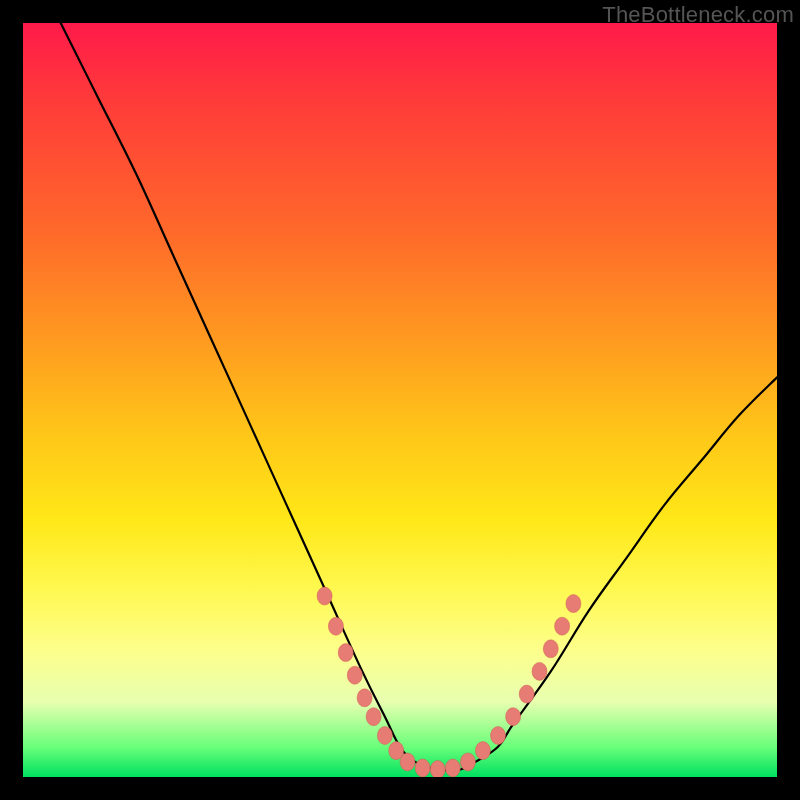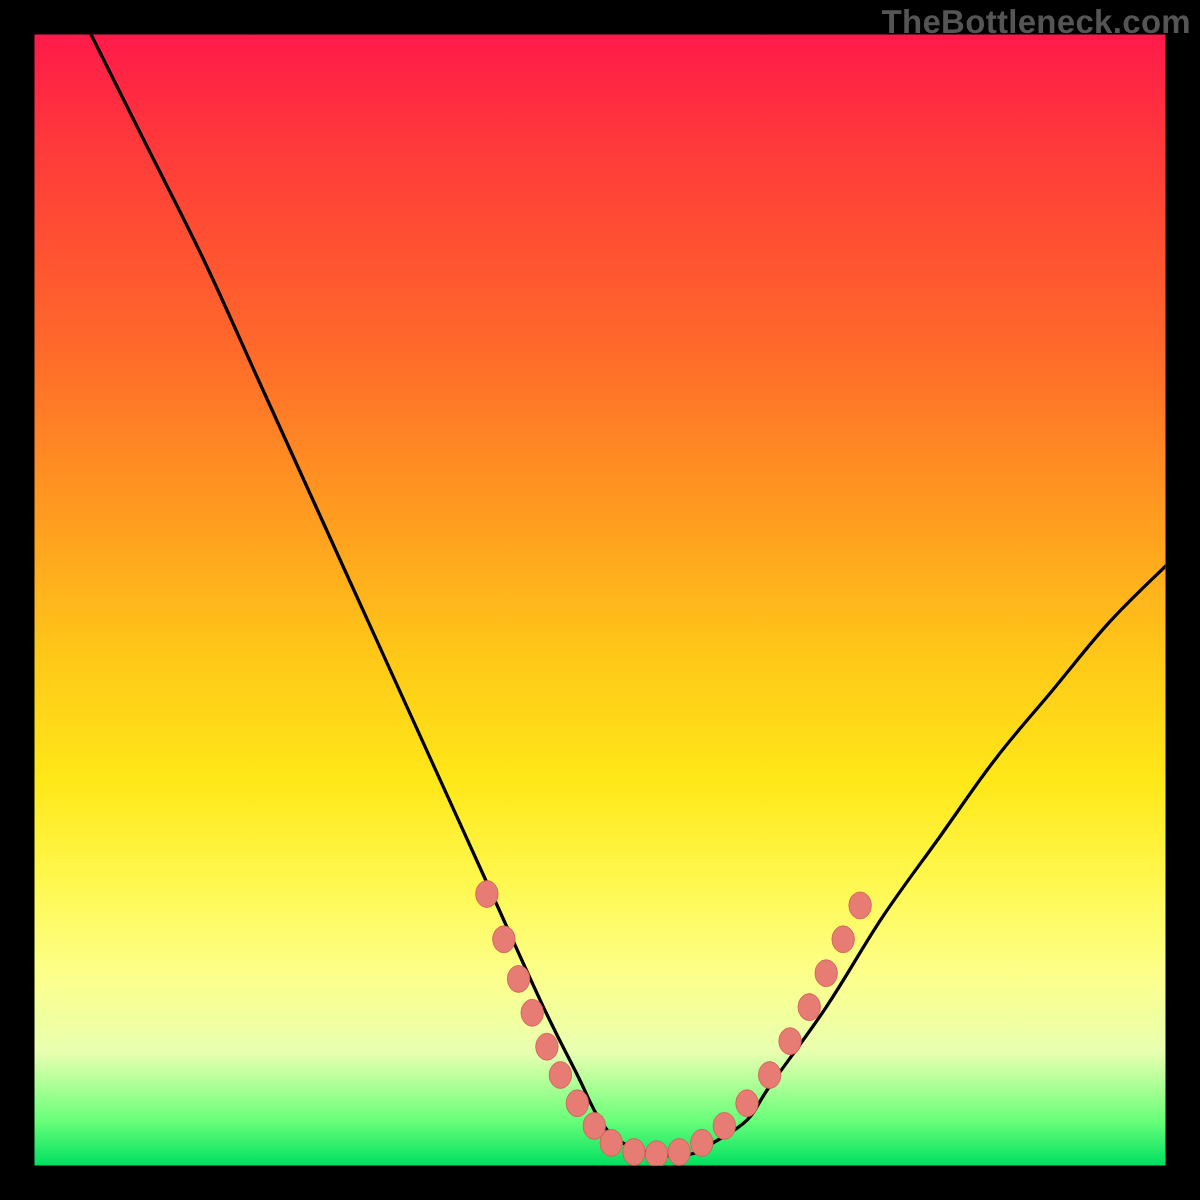--- a/index.html
+++ b/index.html
@@ -38,21 +38,21 @@
       #e8ffb0 90%,
       #6aff7a 96%,
       #00e060 100%);
   }
   .watermark {
     position: absolute;
     top: 2px;
     right: 6px;
     color: #555;
     font-size: 22px;
-    font-weight: 700;
+    font-weight: 400;
     letter-spacing: 0.2px;
     user-select: none;
   }
   svg {
     position: absolute;
     left: 0;
     top: 0;
   }
   .curve {
     fill: none;

